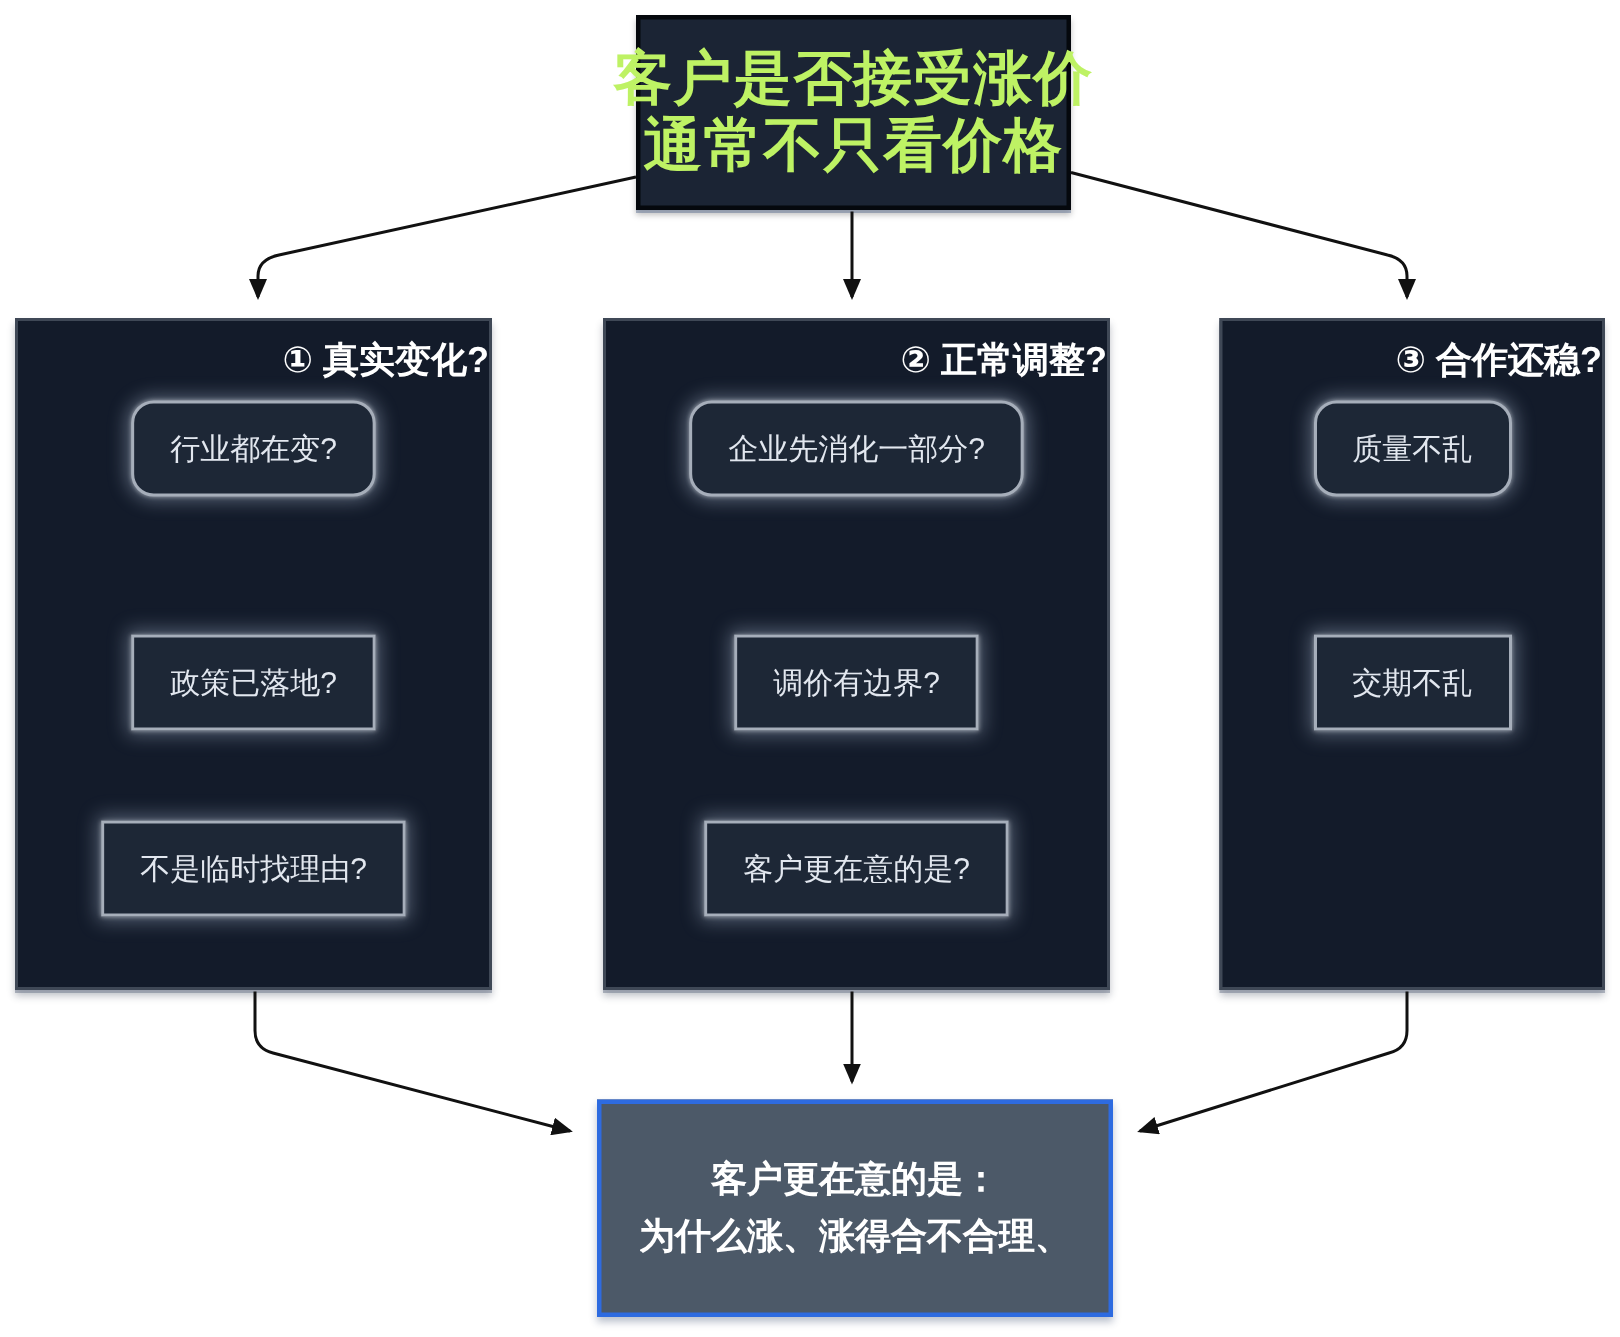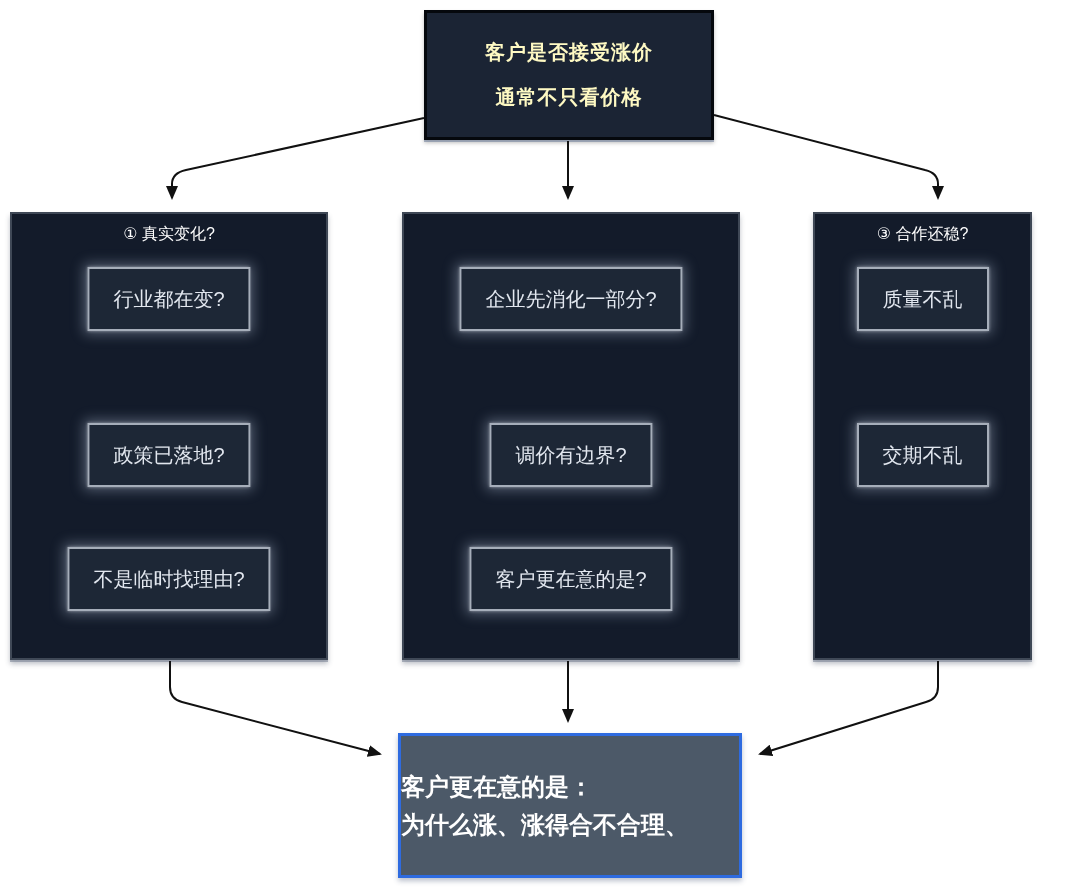--- a/index.html
+++ b/index.html
@@ -25,85 +25,85 @@
     box-sizing: border-box;
     background: #1b2434;
     border: 3px solid #05080d;
     box-shadow: 0 2px 0 rgba(110,125,155,0.55), 0 3px 4px rgba(0,0,0,0.25);
     display: flex;
     flex-direction: column;
     align-items: center;
     justify-content: center;
   }
   .decision-line {
-    color: #fef9c3;
-    font-size: 20px;
+    color: #bef264;
+    font-size: 39px;
     font-weight: bold;
     line-height: 45px;
     letter-spacing: 1px;
     white-space: nowrap;
   }
   
   .panel {
     position: absolute;
     top: 212px;
     height: 448px;
     box-sizing: border-box;
     background: #131b2a;
     border: 2px solid #3f4856;
     box-shadow: 0 2px 0 rgba(110,120,140,0.5), 0 4px 5px rgba(40,50,70,0.30);
   }
   .panel-1 { left: 10px;  width: 318px; }
   .panel-2 { left: 402px; width: 338px; }
-  .panel-3 { left: 813px; width: 219px; }
+  .panel-3 { left: 813px; width: 257px; }
   .panel-header {
     position: absolute;
     top: 10px;
     left: 0;
     width: 100%;
-    text-align: center;
+    text-align: right;
     color: #ffffff;
-    font-size: 16px;
-    font-weight: normal;
+    font-size: 24px;
+    font-weight: bold;
     white-space: nowrap;
   }
   .question-box {
     position: absolute;
     left: 50%;
     transform: translateX(-50%);
     height: 64px;
     box-sizing: border-box;
     padding: 0 24px;
     background: #1d2736;
     border: 2px solid #a6aeba;
     box-shadow: 0 0 12px 3px rgba(190,205,230,0.38), 0 0 3px rgba(255,255,255,0.5);
     display: flex;
     align-items: center;
     justify-content: center;
     color: #e2e7ef;
     font-size: 20px;
     white-space: nowrap;
   }
-  .qb-row1 { top: 53px; }
+  .qb-row1 { top: 53px; border-radius: 15px; }
   .qb-row2 { top: 193px; margin-top: 16px; }
   .qb-row3 { top: 333px; }
   
   .conclusion-node {
     position: absolute;
     left: 398px;
     top: 733px;
     width: 344px;
     height: 145px;
     box-sizing: border-box;
     background: #4c5968;
     border: 3px solid #2e6be0;
     box-shadow: 0 3px 5px rgba(30,50,90,0.3);
     display: flex;
     flex-direction: column;
-    align-items: flex-start;
+    align-items: center;
     justify-content: center;
   }
   .conclusion-line {
     color: #ffffff;
     font-size: 24px;
     font-weight: bold;
     line-height: 38px;
     white-space: nowrap;
   }
   
@@ -127,20 +127,21 @@
   </div>
 
   <div class="panel panel-1">
     <div class="panel-header">① 真实变化?</div>
     <div class="question-box qb-row1">行业都在变?</div>
     <div class="question-box qb-row2">政策已落地?</div>
     <div class="question-box qb-row3">不是临时找理由?</div>
   </div>
 
   <div class="panel panel-2">
+    <div class="panel-header">② 正常调整?</div>
     <div class="question-box qb-row2">调价有边界?</div>
     <div class="question-box qb-row1">企业先消化一部分?</div>
     <div class="question-box qb-row3">客户更在意的是?</div>
   </div>
 
   <div class="panel panel-3">
     <div class="panel-header">③ 合作还稳?</div>
     <div class="question-box qb-row1">质量不乱</div>
     <div class="question-box qb-row2">交期不乱</div>
   </div>

